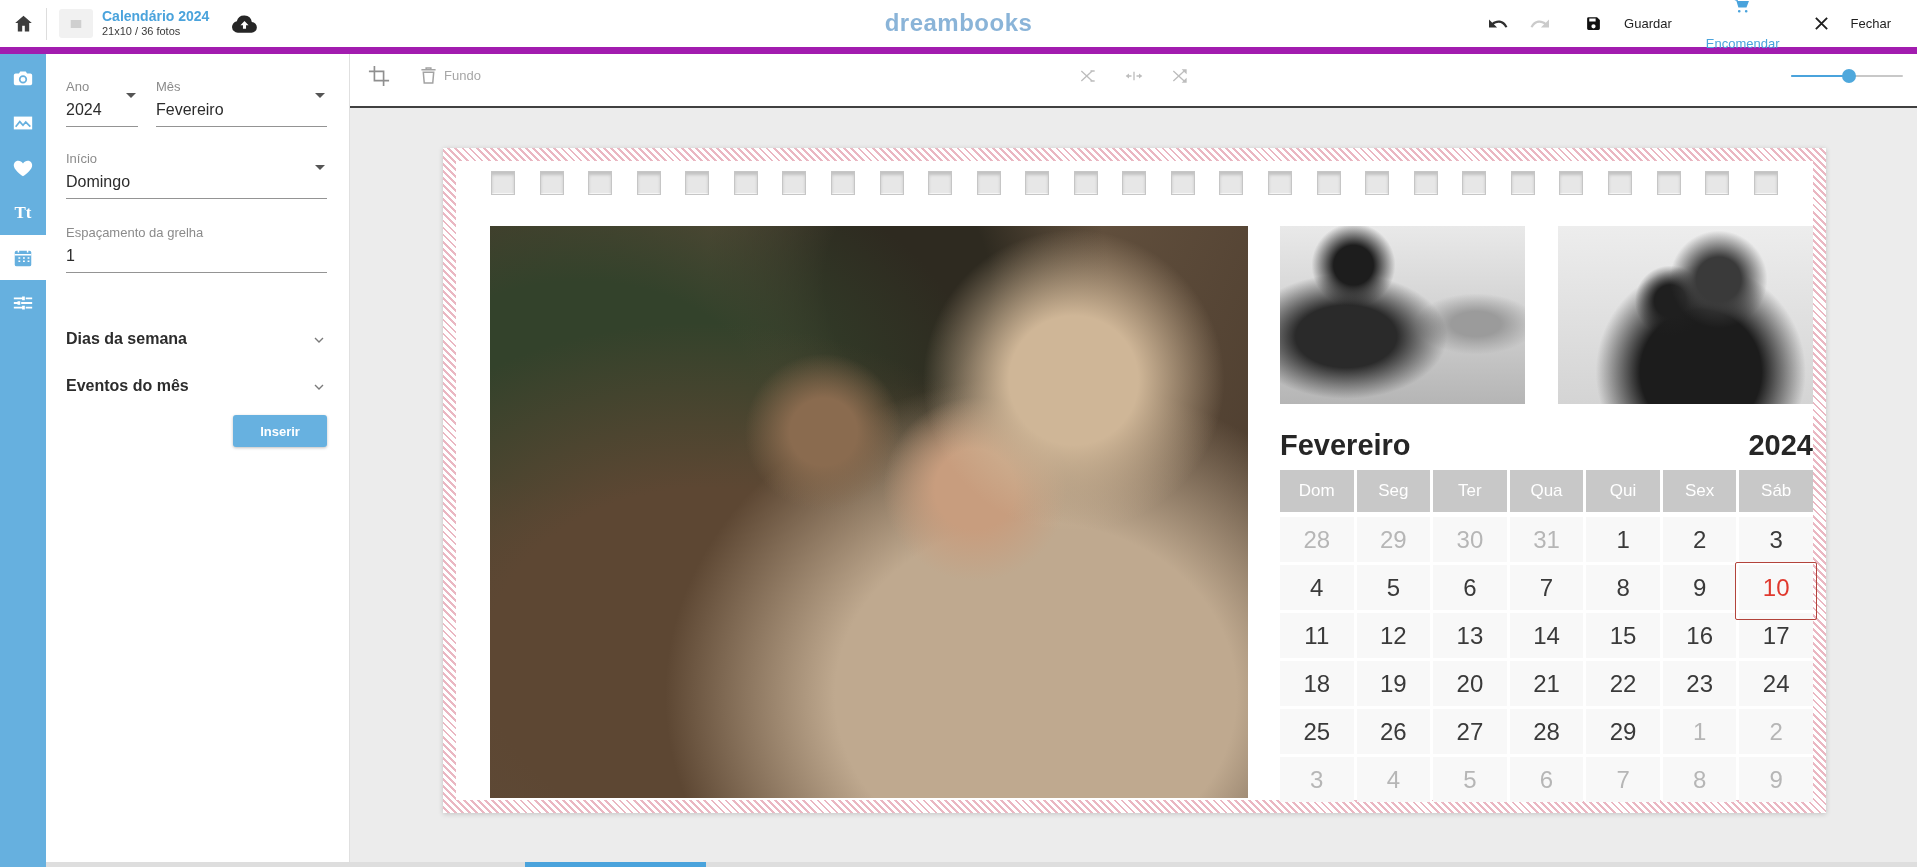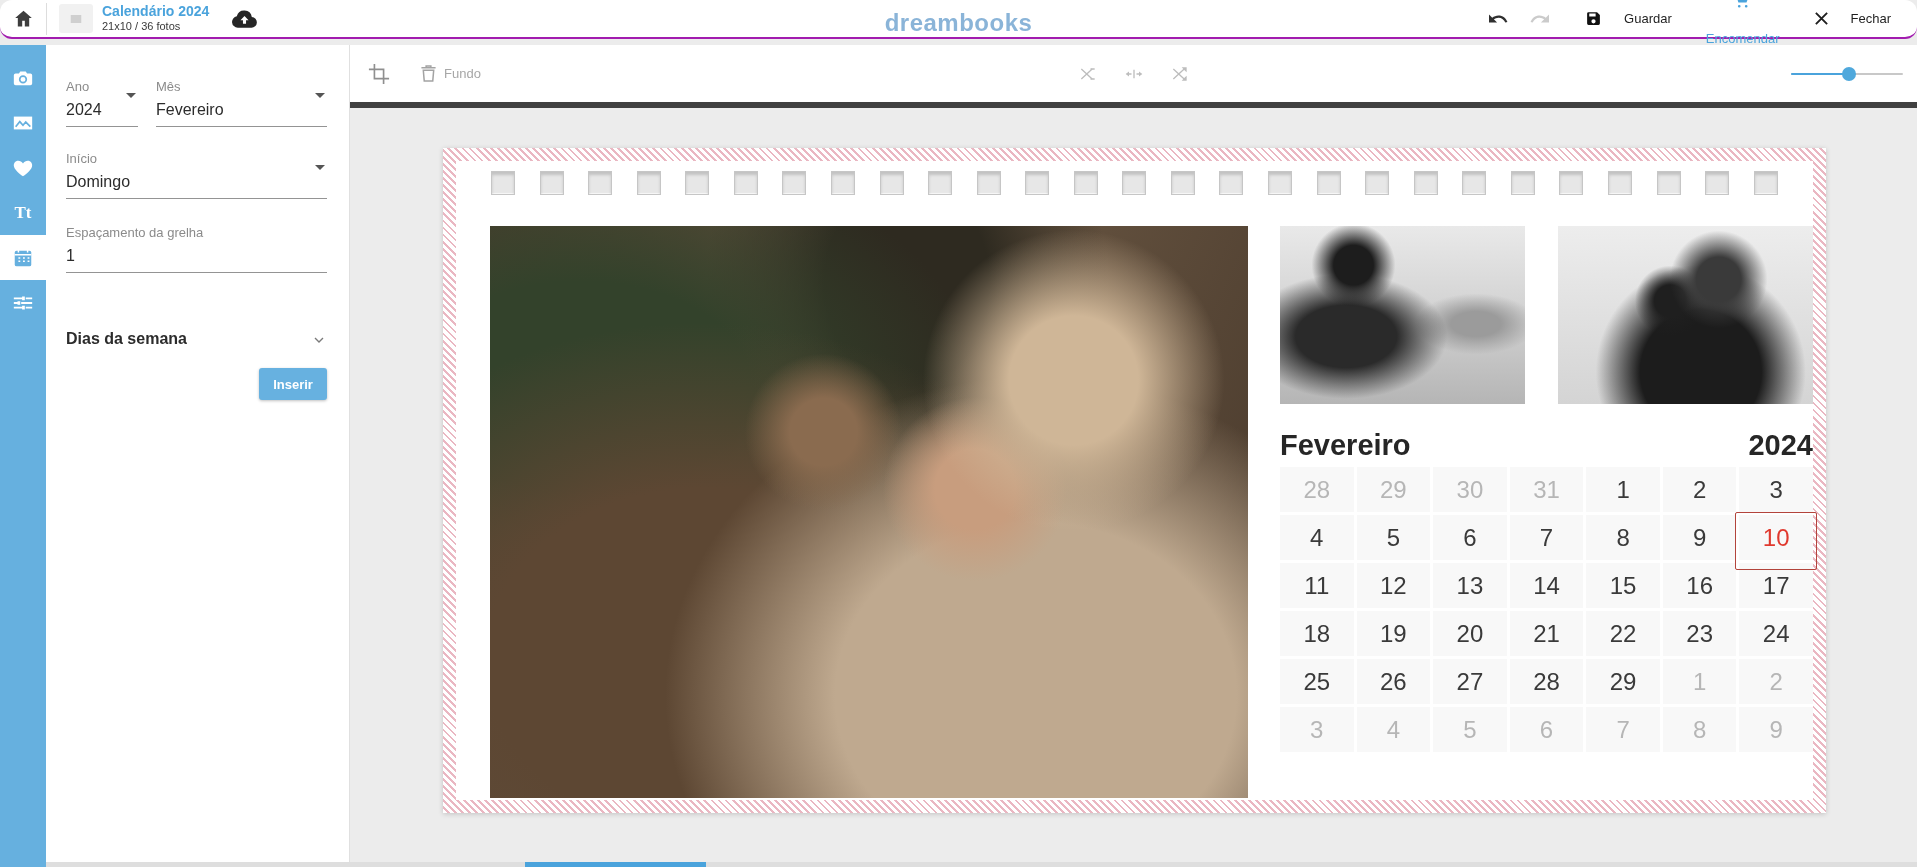--- a/index.html
+++ b/index.html
@@ -1,21 +1,21 @@
 <!DOCTYPE html>
 <html><head>
 <meta charset="utf-8">
 <style>
   * { margin:0; padding:0; box-sizing:border-box; }
   html,body { width:1917px; height:867px; overflow:hidden;
     font-family:"Liberation Sans", sans-serif; background:#ececec; }
 
   
-  .topbar { position:absolute; top:0; left:0; right:0; height:39px; background:#fff;
-    border-bottom:2px solid #a21caf; display:flex; align-items:center; z-index:20;border-radius:12px; }
+  .topbar { position:absolute; top:0; left:0; right:0; height:54px; background:#fff;
+    border-bottom:7px solid #a21caf; display:flex; align-items:center; z-index:20; }
   .home-btn { width:46px; height:44px; display:flex; align-items:center; justify-content:center; cursor:pointer; }
   .home-btn svg { width:21px; height:21px; fill:#3d3d3d; }
   .tb-divider { width:1px; height:32px; background:#ddd; }
   .proj-thumb { width:34px; height:29px; background:#f1f1f1; border-radius:3px; margin-left:12px;
     display:flex; align-items:center; justify-content:center; }
   .proj-thumb svg { width:14px; height:14px; fill:#cfcfcf; }
   .proj-meta { margin-left:9px; line-height:1.25; }
   .proj-title { font-size:14px; font-weight:bold; color:#4aa3dc; }
   .proj-sub { font-size:11px; color:#3a3a3a; }
   .cloud-btn { margin-left:22px; cursor:pointer; display:flex; }
@@ -60,27 +60,27 @@
   .f-mes { flex:1; }
   .f-full { margin-top:24px; }
   .f-spacing { margin-top:26px; }
   .spacing-input { width:100%; border:none; border-bottom:1px solid #949494; font-size:16px; color:#2c2c2c;
     padding:7px 0; outline:none; font-family:"Liberation Sans", sans-serif; background:transparent; }
   .section-list { margin-top:28px; }
   .section-row { height:47px; display:flex; align-items:flex-end; justify-content:space-between; cursor:pointer; }
   .section-label { font-size:16px; font-weight:bold; color:#2c2c2c; }
   .section-row svg { width:16px; height:16px; stroke:#7a7a7a; fill:none; stroke-width:2; }
   .insert-row { display:flex; justify-content:flex-end; margin-top:20px; }
-  .insert-btn { width:68px; height:32px; background:#67b1e0; color:#fff; border:none; font-weight:bold;
+  .insert-btn { width:94px; height:32px; background:#67b1e0; color:#fff; border:none; font-weight:bold;
     font-size:13px; border-radius:3px; box-shadow:0 1px 3px rgba(0,0,0,.25); cursor:pointer;
     font-family:"Liberation Sans", sans-serif; }
 
   
   .content { flex:1; display:flex; flex-direction:column; position:relative; }
-  .canvas-toolbar { height:63px; background:#fff; border-bottom:6px solid #404040;
+  .canvas-toolbar { height:63px; background:#fff; border-bottom:2px solid #404040;
     display:flex; align-items:center; position:relative; }
   .crop-btn { margin-left:18px; cursor:pointer; display:flex; }
   .crop-btn svg { width:22px; height:22px; stroke:#8f8f8f; fill:none; stroke-width:1.8; }
   .fundo-btn { margin-left:30px; display:flex; align-items:center; gap:7px; cursor:pointer; }
   .fundo-btn svg { width:17px; height:19px; stroke:#a3a3a3; fill:none; stroke-width:1.6; }
   .fundo-label { font-size:13px; color:#a7a7a7; }
   .center-tools { position:absolute; left:50%; transform:translateX(-50%); display:flex; gap:26px; }
   .center-tools .t-icon { cursor:pointer; display:flex; }
   .center-tools svg { width:20px; height:20px; stroke:#bdbdbd; fill:#bdbdbd; stroke-width:1.6; }
   .zoom-slider { margin-left:auto; margin-right:14px; width:112px; height:16px; position:relative; cursor:pointer; }
@@ -259,20 +259,26 @@
       <input class="spacing-input" value="1" style="">
     </div>
 
     <div class="section-list">
       <div class="section-row">
         <span class="section-label">Dias da semana</span>
         <svg viewBox="0 0 24 24">
             <path d="M6 9l6 6 6-6"></path>
           </svg>
       </div>
+      <div class="section-row">
+        <span class="section-label">Eventos do mês</span>
+        <svg viewBox="0 0 24 24">
+            <path d="M6 9l6 6 6-6"></path>
+          </svg>
+      </div>
     </div>
 
     <div class="insert-row">
       <button class="insert-btn">Inserir</button>
     </div>
   </div>
 
   <div class="content">
 
     <div class="canvas-toolbar">
@@ -350,20 +356,29 @@
 
           <div class="main-photo"></div>
           <div class="thumb-photo p1"></div>
           <div class="thumb-photo p2"></div>
 
           <div class="cal-block">
             <div class="month-row">
               <span class="month-name">Fevereiro</span>
               <span class="year-name">2024</span>
             </div>
+            <div class="wd-grid">
+                <div class="wd-cell">Dom</div>
+                <div class="wd-cell">Seg</div>
+                <div class="wd-cell">Ter</div>
+                <div class="wd-cell">Qua</div>
+                <div class="wd-cell">Qui</div>
+                <div class="wd-cell">Sex</div>
+                <div class="wd-cell">Sáb</div>
+              </div>
             <div class="day-grid">
                 <div class="day-cell muted">28</div>
                 <div class="day-cell muted">29</div>
                 <div class="day-cell muted">30</div>
                 <div class="day-cell muted">31</div>
                 <div class="day-cell">1</div>
                 <div class="day-cell">2</div>
                 <div class="day-cell">3</div>
                 <div class="day-cell">4</div>
                 <div class="day-cell">5</div>

